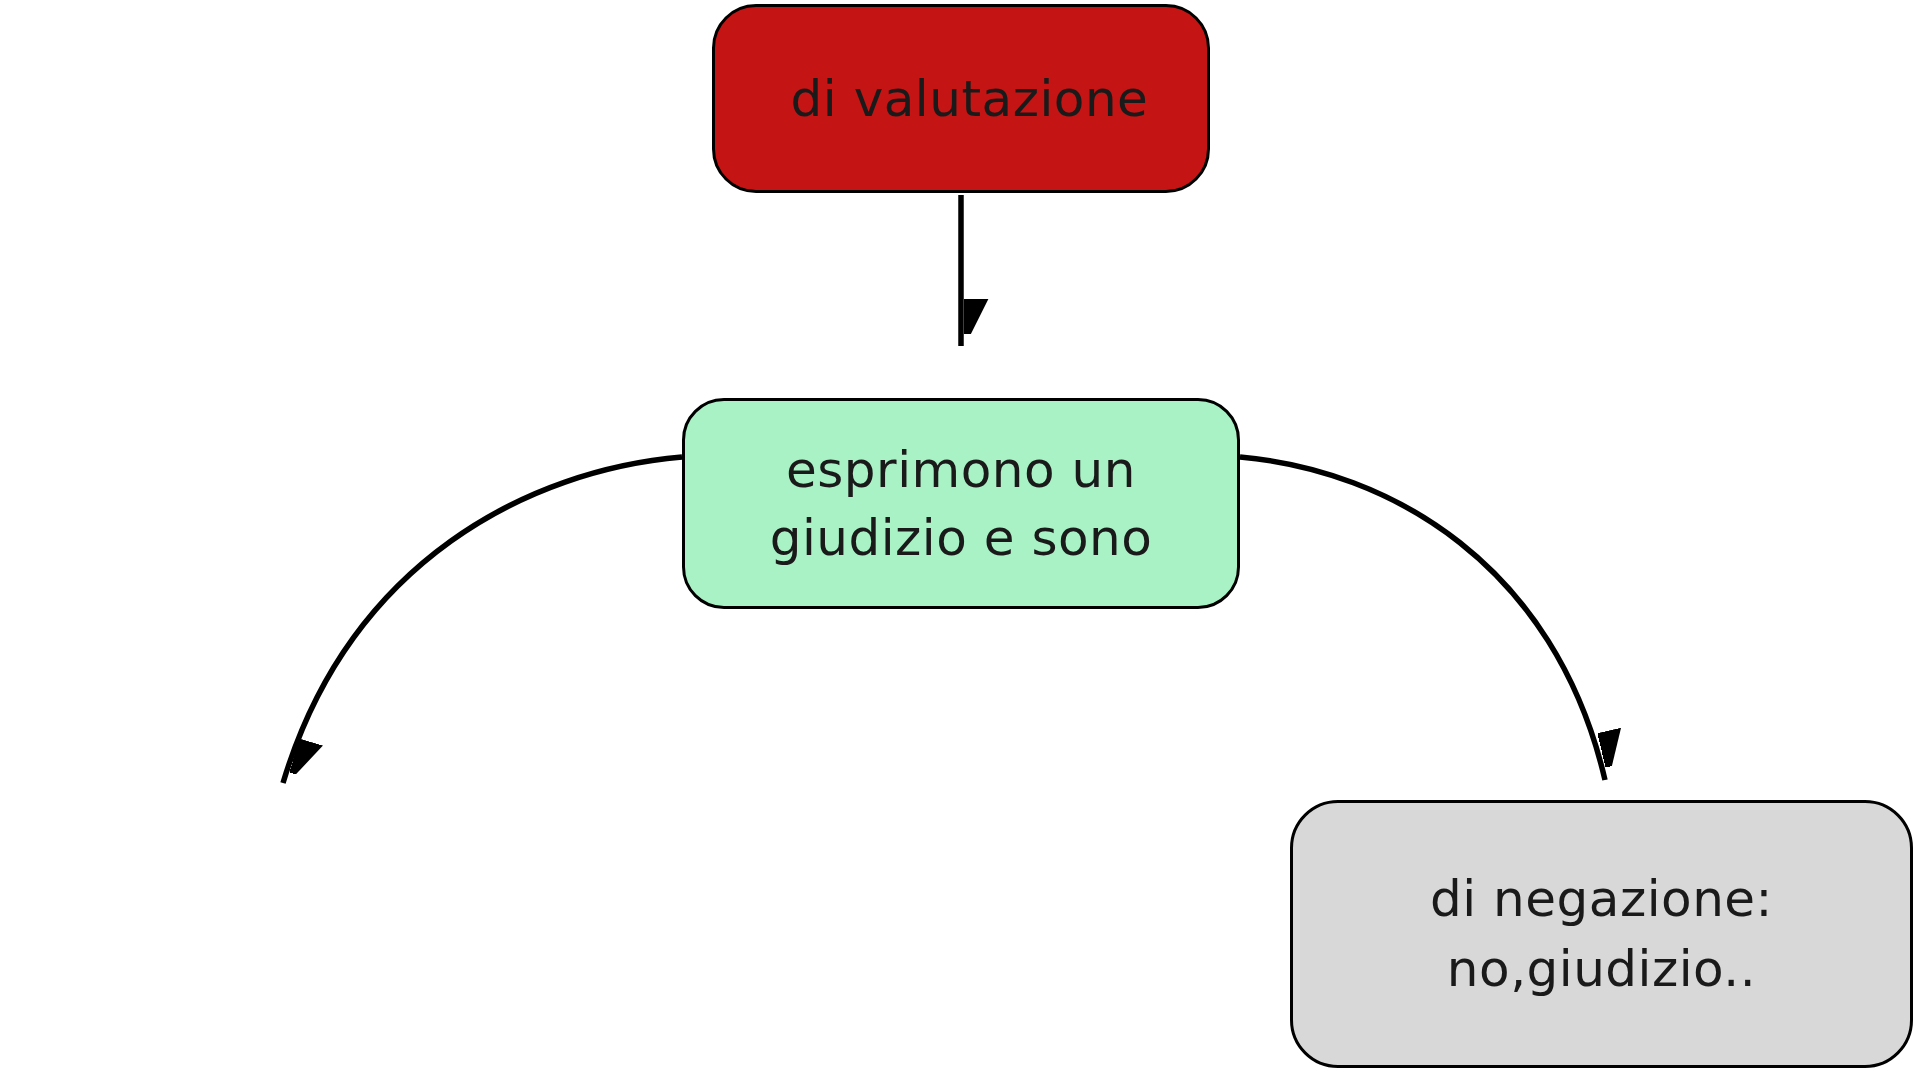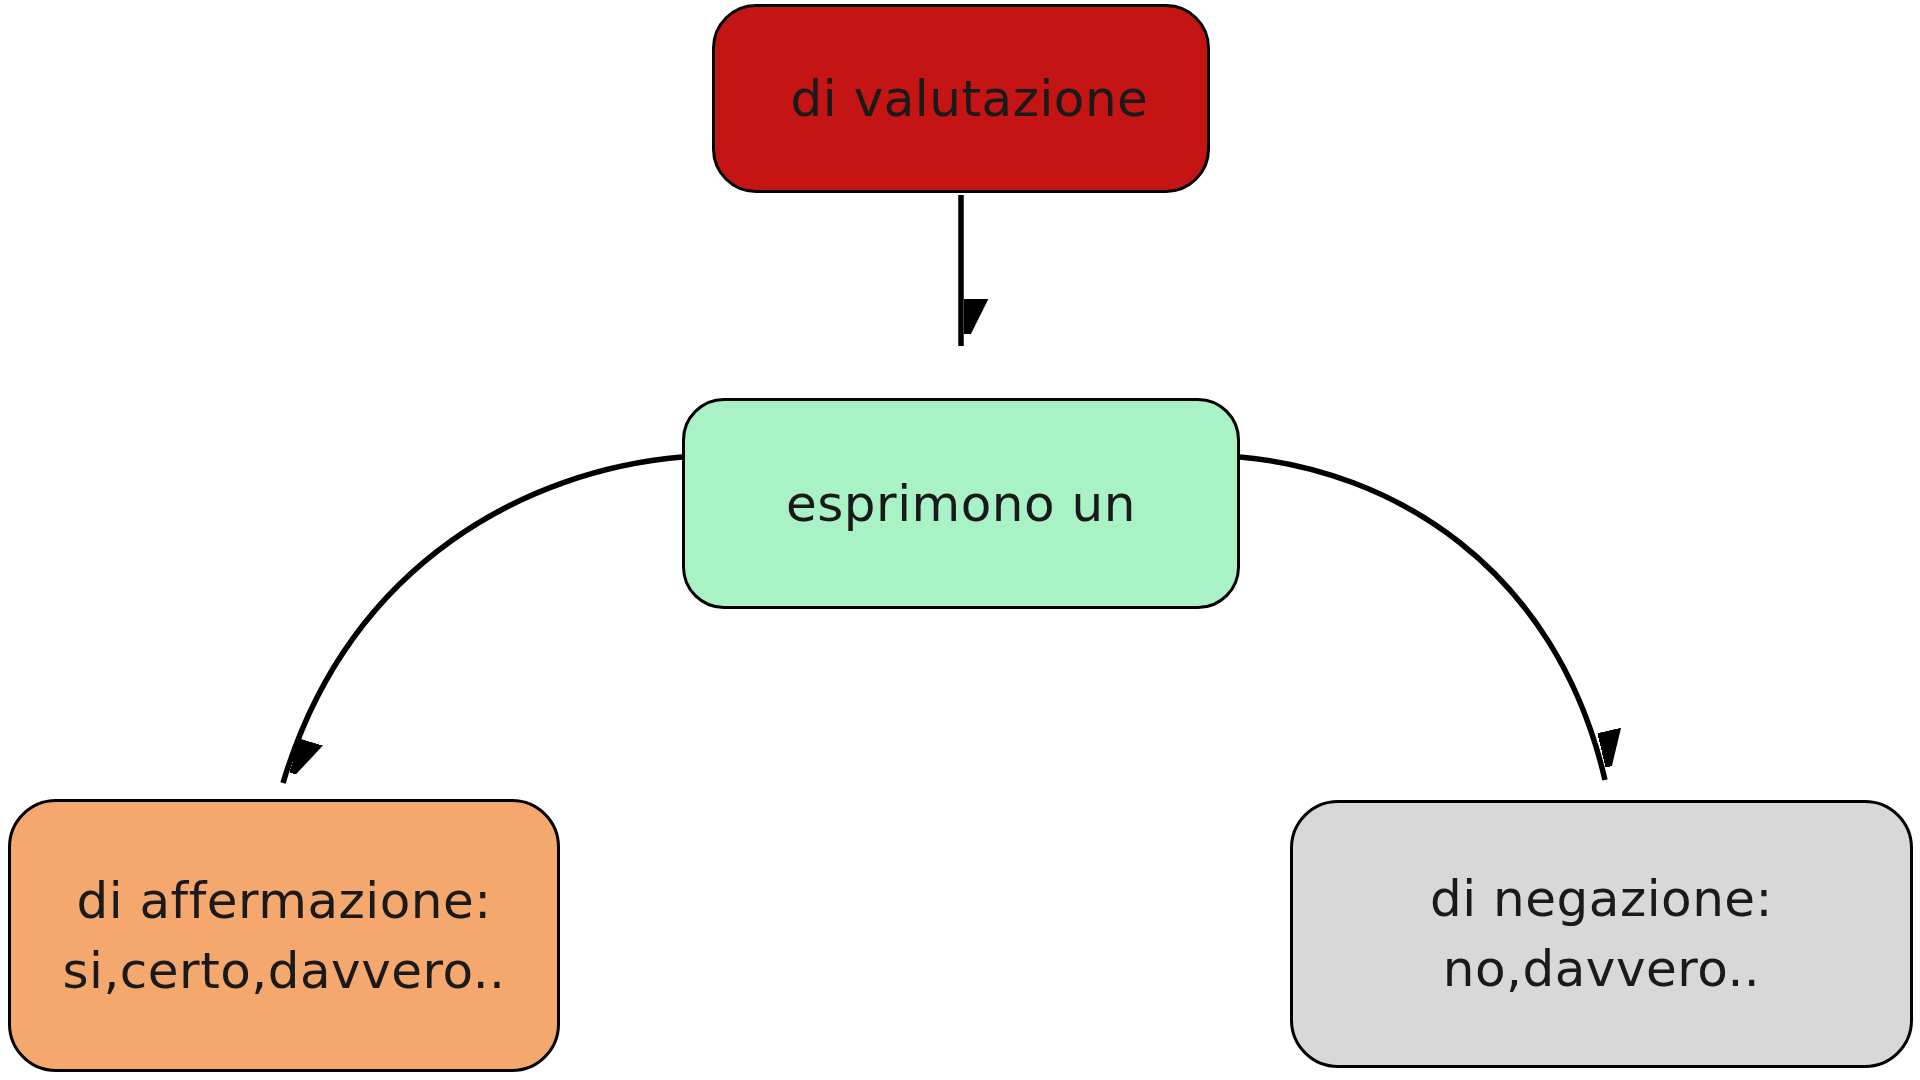--- a/index.html
+++ b/index.html
@@ -91,25 +91,22 @@
     <path class="edge" d="M 682 457 C 530 470 350 560 283 783" marker-end="url(#arrowhead)"></path>
     <path class="edge" d="M 1240 457 C 1390 470 1555 565 1605 780" marker-end="url(#arrowhead)"></path>
   </svg>
 
   <div class="node node-valutazione" style="background-color: rgb(196, 20, 20); padding-left: 17px;">
     <div class="node-line">di valutazione</div>
   </div>
 
   <div class="node node-giudizio" style="background-color: rgb(168, 242, 198); margin-top: 45px;">
     <div class="node-line">esprimono un</div>
+    <div class="node-line">giudizio e sono</div>
   </div>
 
-  <div class="node node-affermazione" style="background-color: rgb(244, 168, 110);">
-    <div class="node-line">di affermazione:</div>
-    <div class="node-line">si,certo,davvero..</div>
-  </div>
 
   <div class="node node-negazione" style="background-color: rgb(216, 216, 216);">
     <div class="node-line">di negazione:</div>
-    <div class="node-line">no,davvero..</div>
+    <div class="node-line">no,giudizio..</div>
   </div>
 
 </div>
 
 </body></html>

